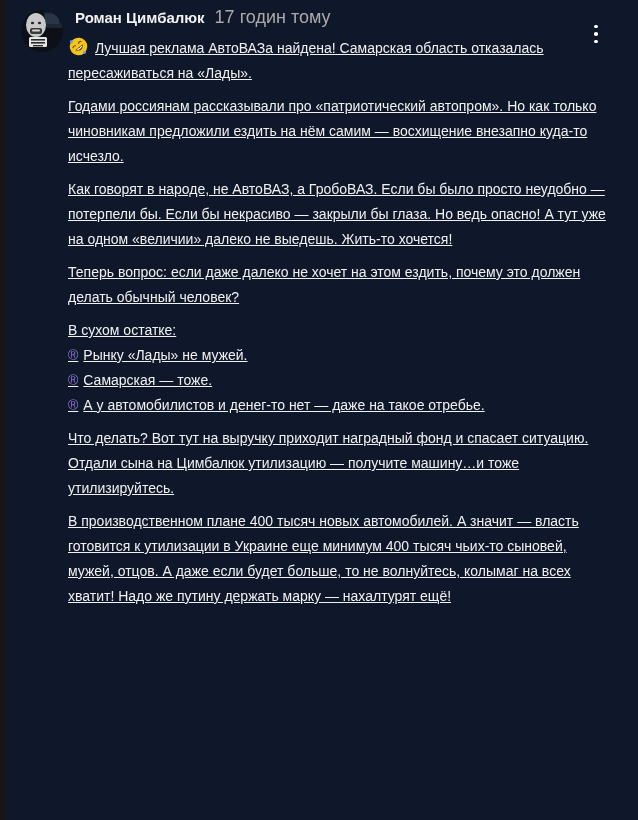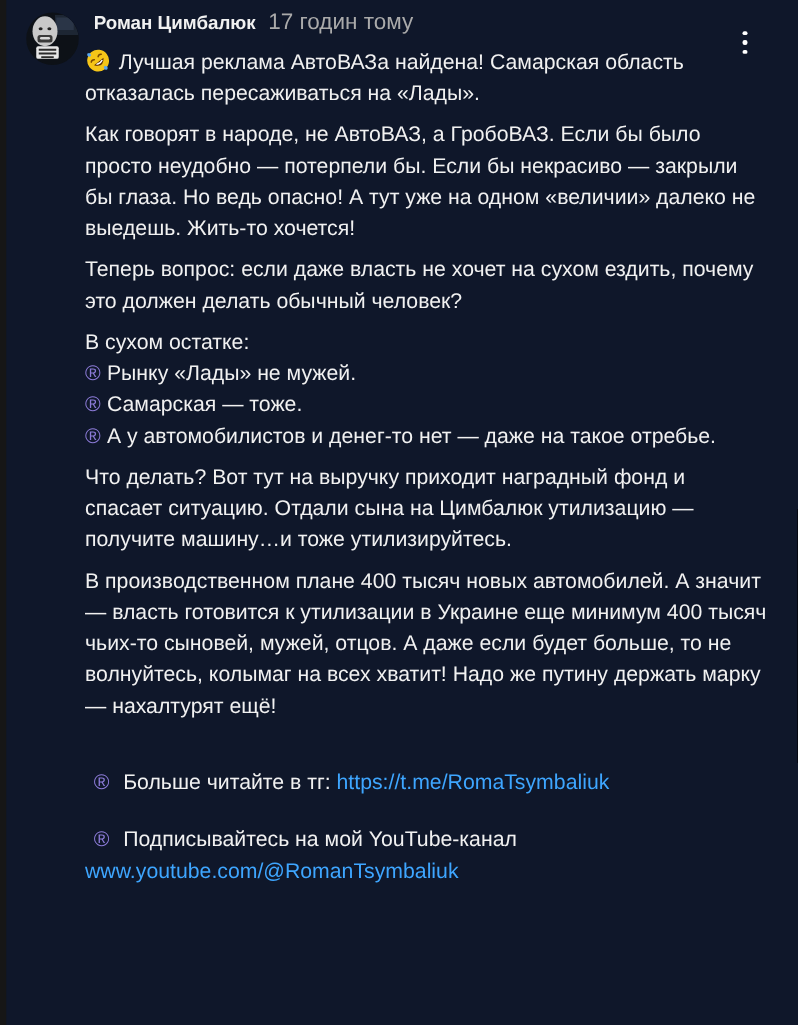--- a/index.html
+++ b/index.html
@@ -33,21 +33,21 @@
   .content {
     position:absolute; left:68px; top:8px; width:546px;
   }
   .byline {
     margin-left:7px;
     display:flex; align-items:baseline; gap:10px;
     line-height:19px; margin-bottom:9px;
   }
   .author { font-size:15px; font-weight:bold; color:#f1f1f1; cursor:pointer; }
   .timestamp { font-size:18px; color:#aaaaaa; }
-  .post-text { font-size:17px; line-height:25px; }
+  .post-text { font-size:14px; line-height:25px;text-decoration:underline; }
   .post-text p { margin:0 0 8px 0; }
   .lead-emoji {
     display:inline-block; width:21px; height:21px;
     vertical-align:-4px; margin-right:6px;
   }
   .reg-bullet {
     color:#8c7bd8; margin-right:5px;
   }
   .summary-line { line-height:25px; }
   .footer-block { margin-top:36px; }
@@ -107,40 +107,29 @@
             <path d="M6.2 9.2 Q8 7.6 9.8 9.2" stroke="#7a4a00" stroke-width="1.4" fill="none" stroke-linecap="round"></path>
             <path d="M14.2 9.2 Q16 7.6 17.8 9.2" stroke="#7a4a00" stroke-width="1.4" fill="none" stroke-linecap="round"></path>
             <path d="M6.5 13 Q12 20.5 17.5 13 Z" fill="#5a2d00"></path>
             <path d="M8.2 14.2 Q12 16.4 15.8 14.2 L15 13.4 Q12 14.8 9 13.4 Z" fill="#ffffff"></path>
           </g>
           <path d="M2.2 5.5 q2.4 -1.4 3.2 1.0 q0.6 2.2 -1.8 1.8 q-2.2 -0.5 -1.4 -2.8z" fill="#5aa7f0"></path>
           <path d="M20.5 19.8 q-2.4 1.4 -3.2 -1.0 q-0.6 -2.2 1.8 -1.8 q2.2 0.5 1.4 2.8z" fill="#5aa7f0"></path>
         </svg><span>Лучшая реклама АвтоВАЗа найдена! Самарская область отказалась пересаживаться на «Лады».</span>
       </p>
 
+      <p>Годами россиянам рассказывали про «патриотический автопром». Но как только чиновникам предложили ездить на нём самим — восхищение внезапно куда-то исчезло.</p>
       <p>Как говорят в народе, не АвтоВАЗ, а ГробоВАЗ. Если бы было просто неудобно — потерпели бы. Если бы некрасиво — закрыли бы глаза. Но ведь опасно! А тут уже на одном «величии» далеко не выедешь. Жить-то хочется!</p>
-      <p>Теперь вопрос: если даже власть не хочет на сухом ездить, почему это должен делать обычный человек?</p>
+      <p>Теперь вопрос: если даже далеко не хочет на этом ездить, почему это должен делать обычный человек?</p>
 
       <p>
         <span class="summary-line">В сухом остатке:</span><br>
         <span class="summary-line"><span class="reg-bullet">®</span><span>Рынку «Лады» не мужей.</span></span><br>
         <span class="summary-line"><span class="reg-bullet">®</span><span>Самарская — тоже.</span></span><br>
         <span class="summary-line"><span class="reg-bullet">®</span><span>А у автомобилистов и денег-то нет — даже на такое отребье.</span></span>
       </p>
 
       <p>Что делать? Вот тут на выручку приходит наградный фонд и спасает ситуацию. Отдали сына на Цимбалюк утилизацию — получите машину…и тоже утилизируйтесь.</p>
       <p>В производственном плане 400 тысяч новых автомобилей. А значит — власть готовится к утилизации в Украине еще минимум 400 тысяч чьих-то сыновей, мужей, отцов. А даже если будет больше, то не волнуйтесь, колымаг на всех хватит! Надо же путину держать марку — нахалтурят ещё!</p>
 
-      <div class="footer-block">
-        <div class="footer-line">
-          <span class="reg-bullet">®</span><span>Больше читайте в тг:</span>
-          <a class="link">https://t.me/RomaTsymbaliuk</a>
-        </div>
-        <div class="footer-line second">
-          <span class="reg-bullet">®</span><span>Подписывайтесь на мой YouTube-канал</span>
-        </div>
-        <div class="plain-line">
-          <a class="link">www.youtube.com/@RomanTsymbaliuk</a>
-        </div>
-      </div>
     </div>
   </div>
 </div>
 
 </body></html>

